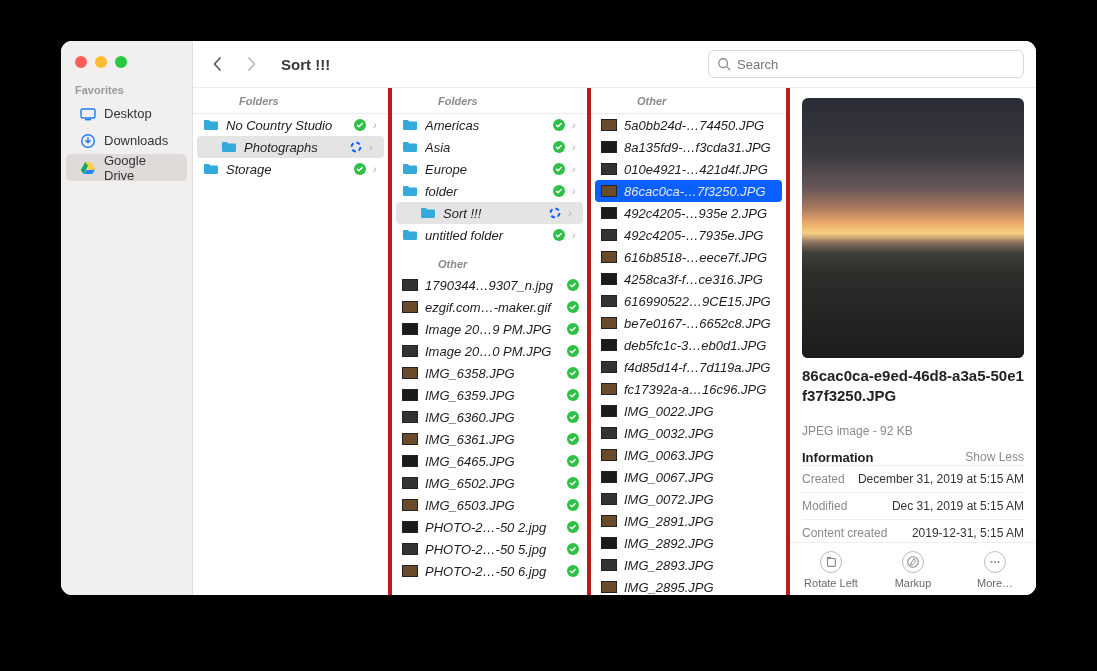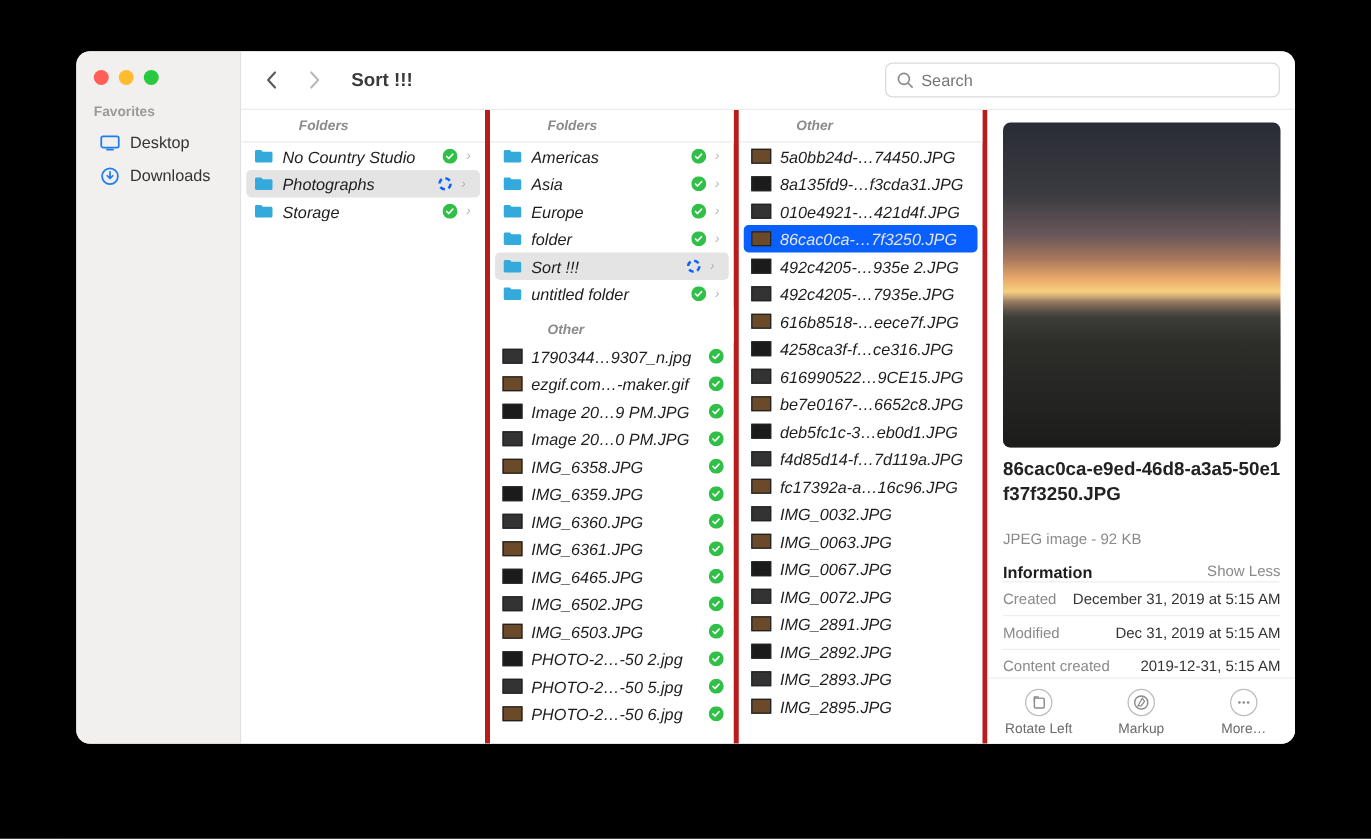--- a/index.html
+++ b/index.html
@@ -59,21 +59,21 @@
   .preview{ flex:1; min-width:0; background:#fff; display:flex; flex-direction:column; }
 
   .group-header{ font-size:11px; color:#8b8b8b; font-weight:600; padding:7px 0 6px 46px; border-bottom:1px solid #ececec; background:#fff; position:sticky; top:0; }
   .group-header.inner{ border-bottom:0; padding-top:12px; padding-bottom:4px; }
 
   .row{ display:flex; align-items:center; height:22px; padding:0 8px 0 10px; gap:7px; cursor:default; }
   .row .icon{ width:16px; height:16px; flex:0 0 auto; display:flex;align-items:center;justify-content:center; }
   .row .name{ flex:1; font-size:13px; color:#1d1d1f; white-space:nowrap; overflow:hidden; text-overflow:ellipsis; }
   .row .badge{ width:12px; height:12px; flex:0 0 auto; }
   .row .chev{ width:7px; color:#b0b0b0; font-size:11px; }
-  .row.sel-path{ background:#e4e4e4; border-radius:4px; margin:0 4px; padding-left:6px; }
+  .row.sel-path{ background:#e4e4e4; border-radius:4px; margin:0 4px; padding-left:24px; }
   .row.sel-active{ background:#0a60ff; border-radius:4px; margin:0 4px; padding-left:6px; }
   .row.sel-active .name, .row.sel-active .chev{ color:#e5e5e5; }
 
   
   .check{ }
   .check circle{ fill:#30c048; }
   .sync{ }
   .sync circle{ fill:none; stroke:#0a60ff; stroke-width:2; stroke-dasharray:4 3; }
 
   
@@ -133,20 +133,30 @@
     </div>
     <div class="sb-item">
       <span class="sb-icon">
         <svg viewBox="0 0 16 16">
             <circle cx="8" cy="8" r="6.3" fill="none" stroke="#1e7cf2" stroke-width="1.4"></circle>
             <path d="M8 4.5v5M5.8 7.6 8 9.8l2.2-2.2" fill="none" stroke="#1e7cf2" stroke-width="1.4" stroke-linecap="round" stroke-linejoin="round"></path>
           </svg>
       </span>
       <span class="lbl">Downloads</span>
     </div>
+    <div class="sb-item selected">
+      <span class="sb-icon">
+        <svg viewBox="0 0 16 16">
+            <polygon points="5.2,2 10.8,2 15,10 9.4,10" fill="#ffcf3f"></polygon>
+            <polygon points="5.2,2 0.8,10 3.6,14 8,6" fill="#11a861"></polygon>
+            <polygon points="15,10 12.2,14 3.6,14 6.4,10" fill="#2684fc"></polygon>
+          </svg>
+      </span>
+      <span class="lbl">Google Drive</span>
+    </div>
   </div>
 
   <div class="main">
     <div class="toolbar">
       <div class="nav-btn enabled">
         <svg width="11" height="16" viewBox="0 0 11 16">
             <path d="M8 2 2.5 8 8 14" fill="none" stroke="currentColor" stroke-width="1.7" stroke-linecap="round" stroke-linejoin="round"></path>
           </svg>
       </div>
       <div class="nav-btn">
@@ -513,20 +523,26 @@
               <span class="name">f4d85d14-f…7d119a.JPG</span>
             </div>
             <div class="row">
               <span class="icon">
                 <span class="jpg-ic alt"></span>
               </span>
               <span class="name">fc17392a-a…16c96.JPG</span>
             </div>
             <div class="row">
               <span class="icon">
+                <span class="jpg-ic alt2"></span>
+              </span>
+              <span class="name">IMG_0022.JPG</span>
+            </div>
+            <div class="row">
+              <span class="icon">
                 <span class="jpg-ic"></span>
               </span>
               <span class="name">IMG_0032.JPG</span>
             </div>
             <div class="row">
               <span class="icon">
                 <span class="jpg-ic alt"></span>
               </span>
               <span class="name">IMG_0063.JPG</span>
             </div>

